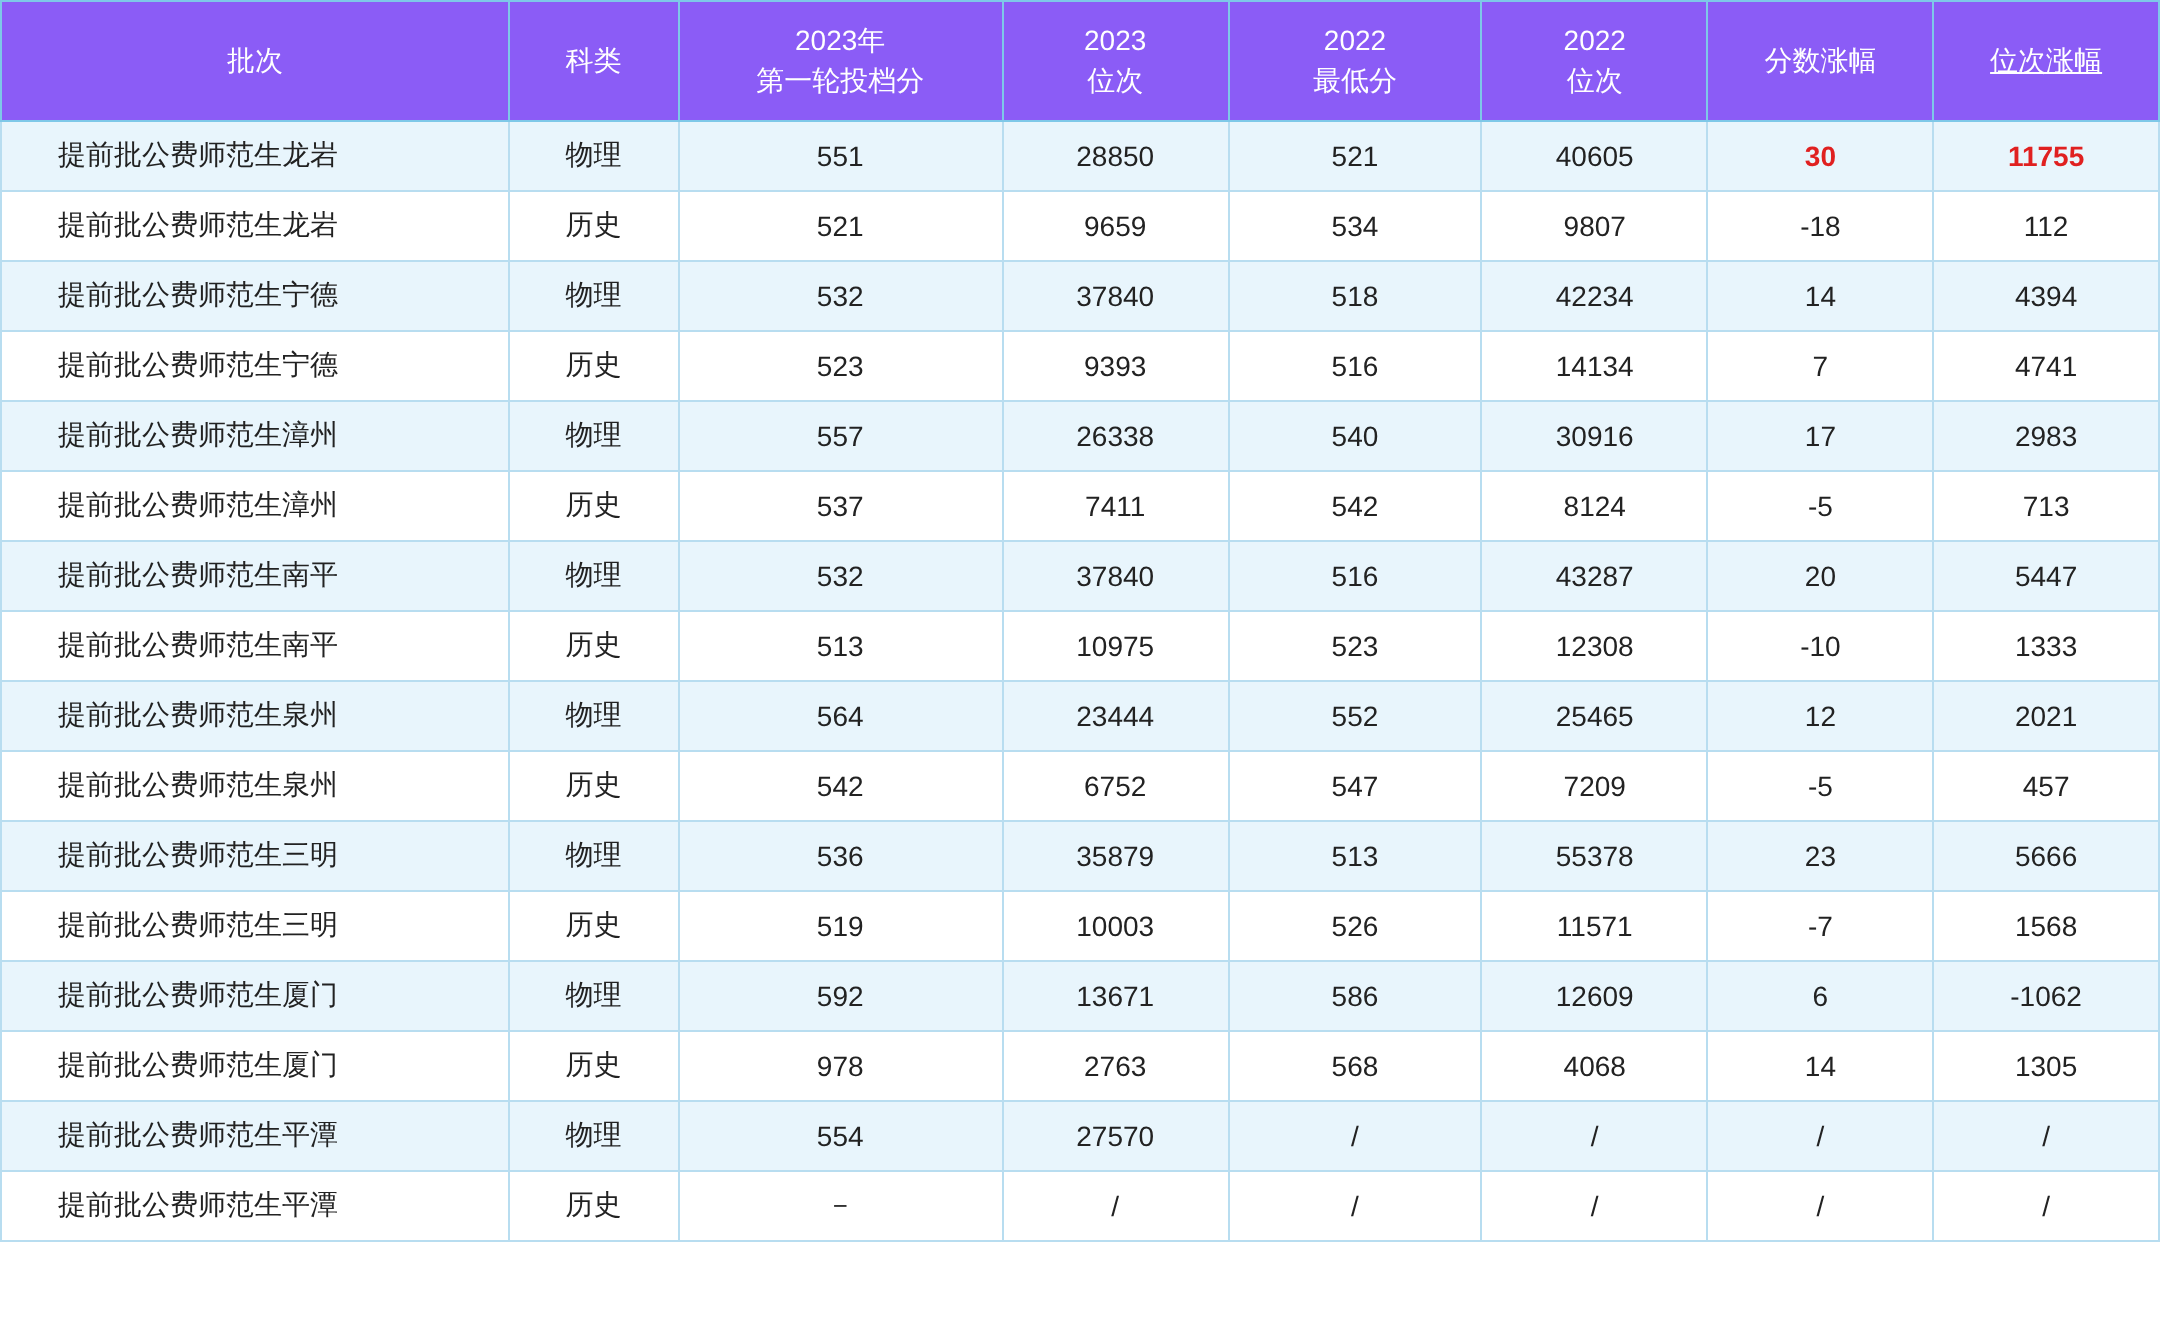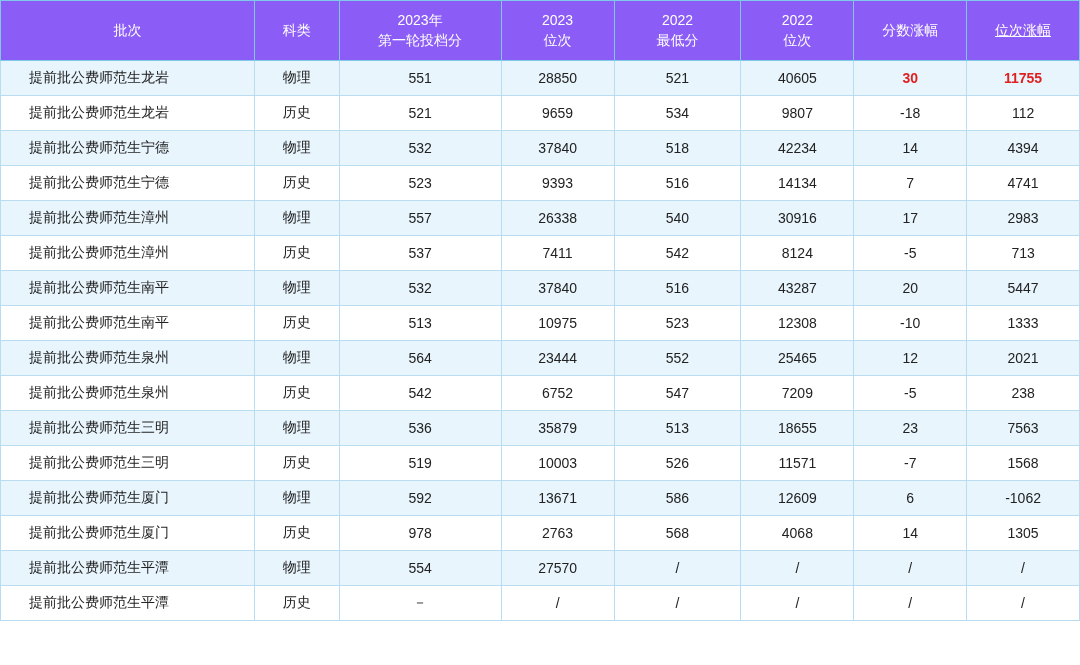--- a/index.html
+++ b/index.html
@@ -181,31 +181,31 @@
           <td>2021</td>
         </tr>
         <tr>
           <td>提前批公费师范生泉州</td>
           <td>历史</td>
           <td>542</td>
           <td>6752</td>
           <td>547</td>
           <td>7209</td>
           <td>-5</td>
-          <td>238</td>
+          <td>457</td>
         </tr>
         <tr>
           <td>提前批公费师范生三明</td>
           <td>物理</td>
           <td>536</td>
           <td>35879</td>
           <td>513</td>
-          <td>18655</td>
+          <td>55378</td>
           <td>23</td>
-          <td>7563</td>
+          <td>5666</td>
         </tr>
         <tr>
           <td>提前批公费师范生三明</td>
           <td>历史</td>
           <td>519</td>
           <td>10003</td>
           <td>526</td>
           <td>11571</td>
           <td>-7</td>
           <td>1568</td>

